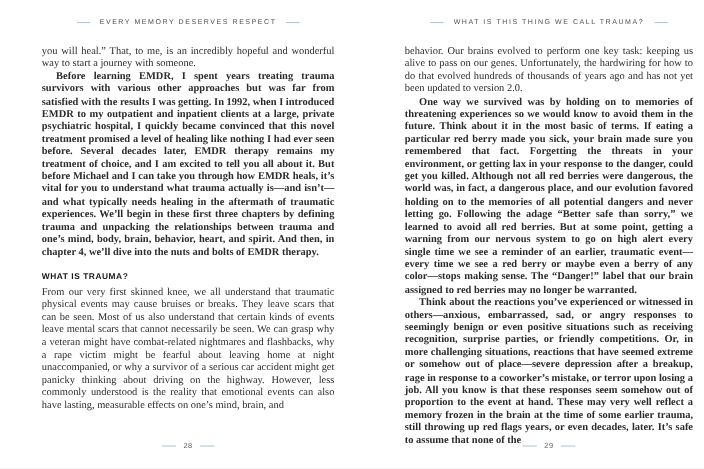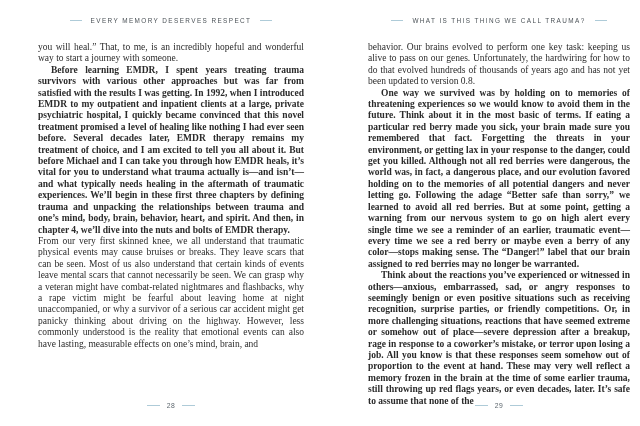--- a/index.html
+++ b/index.html
@@ -73,39 +73,40 @@
   <section class="page left">
     <header class="running-head">
       <span class="dash"></span>
       <span class="rh-label">EVERY MEMORY DESERVES RESPECT</span>
       <span class="dash"></span>
     </header>
 
     <div class="body-col">
       <p class="para">you will heal.” That, to me, is an incredibly hopeful and wonderful way to start a journey with someone.</p>
       <p class="para ind">Before learning EMDR, I spent years treating trauma survivors with various other approaches but was far from satisfied with the results I was getting. In 1992, when I introduced EMDR to my outpatient and inpatient clients at a large, private psychiatric hospital, I quickly became convinced that this novel treatment promised a level of healing like nothing I had ever seen before. Several decades later, EMDR therapy remains my treatment of choice, and I am excited to tell you all about it. But before Michael and I can take you through how EMDR heals, it’s vital for you to understand what trauma actually is—and isn’t—and what typically needs healing in the aftermath of traumatic experiences. We’ll begin in these first three chapters by defining trauma and unpacking the relationships between trauma and one’s mind, body, brain, behavior, heart, and spirit. And then, in chapter 4, we’ll dive into the nuts and bolts of EMDR therapy.</p>
+      <h2 class="section-heading">WHAT IS TRAUMA?</h2>
       <p class="para">From our very first skinned knee, we all understand that traumatic physical events may cause bruises or breaks. They leave scars that can be seen. Most of us also understand that certain kinds of events leave mental scars that cannot necessarily be seen. We can grasp why a veteran might have combat-related nightmares and flashbacks, why a rape victim might be fearful about leaving home at night unaccompanied, or why a survivor of a serious car accident might get panicky thinking about driving on the highway. However, less commonly understood is the reality that emotional events can also have lasting, measurable effects on one’s mind, brain, and</p>
     </div>
 
     <footer class="page-footer">
       <span class="dash small"></span>
       <span class="page-number">28</span>
       <span class="dash small"></span>
     </footer>
   </section>
 
   <section class="page right">
     <header class="running-head">
       <span class="dash"></span>
       <span class="rh-label">WHAT IS THIS THING WE CALL TRAUMA?</span>
       <span class="dash"></span>
     </header>
 
     <div class="body-col">
-      <p class="para">behavior. Our brains evolved to perform one key task: keeping us alive to pass on our genes. Unfortunately, the hardwiring for how to do that evolved hundreds of thousands of years ago and has not yet been updated to version 0.8.</p>
+      <p class="para">behavior. Our brains evolved to perform one key task: keeping us alive to pass on our genes. Unfortunately, the hardwiring for how to do that evolved hundreds of thousands of years ago and has not yet been updated to version 2.0.</p>
       <p class="para ind">One way we survived was by holding on to memories of threatening experiences so we would know to avoid them in the future. Think about it in the most basic of terms. If eating a particular red berry made you sick, your brain made sure you remembered that fact. Forgetting the threats in your environment, or getting lax in your response to the danger, could get you killed. Although not all red berries were dangerous, the world was, in fact, a dangerous place, and our evolution favored holding on to the memories of all potential dangers and never letting go. Following the adage “Better safe than sorry,” we learned to avoid all red berries. But at some point, getting a warning from our nervous system to go on high alert every single time we see a reminder of an earlier, traumatic event—every time we see a red berry or maybe even a berry of any color—stops making sense. The “Danger!” label that our brain assigned to red berries may no longer be warranted.</p>
       <p class="para ind">Think about the reactions you’ve experienced or witnessed in others—anxious, embarrassed, sad, or angry responses to seemingly benign or even positive situations such as receiving recognition, surprise parties, or friendly competitions. Or, in more challenging situations, reactions that have seemed extreme or somehow out of place—severe depression after a breakup, rage in response to a coworker’s mistake, or terror upon losing a job. All you know is that these responses seem somehow out of proportion to the event at hand. These may very well reflect a memory frozen in the brain at the time of some earlier trauma, still throwing up red flags years, or even decades, later. It’s safe to assume that none of the</p>
     </div>
 
     <footer class="page-footer">
       <span class="dash small"></span>
       <span class="page-number">29</span>
       <span class="dash small"></span>
     </footer>
   </section>

